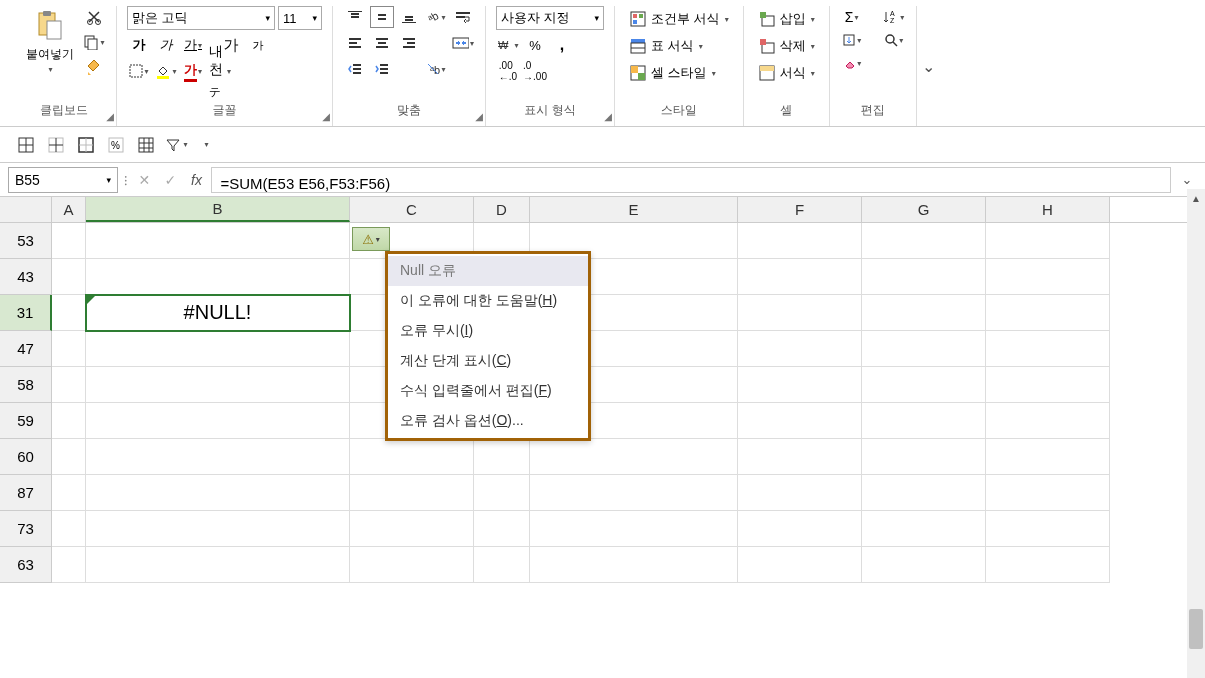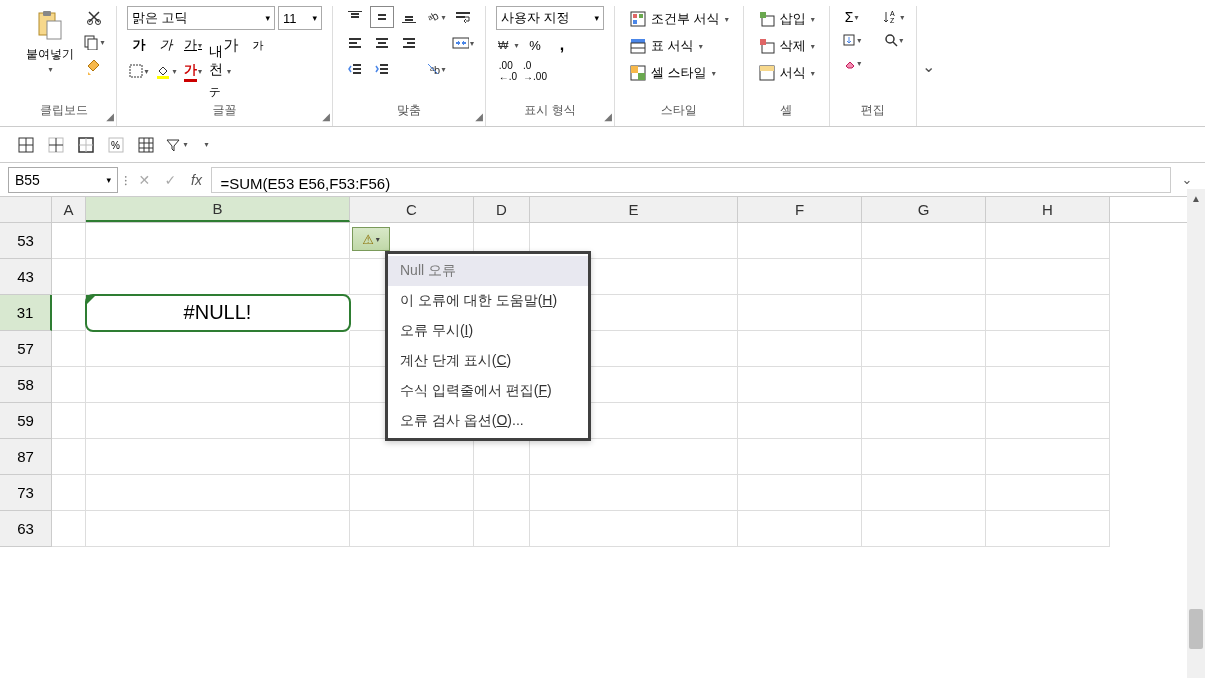--- a/index.html
+++ b/index.html
@@ -56,21 +56,21 @@
 .cell { border-right:1px solid #ddd; border-bottom:1px solid #ddd; display:flex; align-items:center; padding:0 6px; font-size:16px; }
 .cell.selected { outline:2px solid #2e7d32; outline-offset:-1px; justify-content:center; background:#fff; position:relative; font-size:20px; }
 .err-tri { position:absolute; top:0; left:0; width:0; height:0; border-top:10px solid #2e7d32; border-right:10px solid transparent; }
 
 
 .smart-tag { position:absolute; left:352px; top:30px; width:38px; height:24px; background:linear-gradient(#d8e8c8,#c0d8a8); border:1px solid #7a9a5a; display:flex; align-items:center; justify-content:center; gap:2px; cursor:pointer; }
 .smart-tag .warn { color:#8a6d00; font-size:13px; }
 .smart-tag .sdd { font-size:8px; color:#444; }
 
 
-.ctx-menu { position:absolute; left:385px; top:54px; width:206px; background:#fff; border:3px solid #404040; padding:2px 0; box-shadow:0 2px 6px rgba(0,0,0,.2); z-index:10; }
+.ctx-menu { position:absolute; left:385px; top:54px; width:206px; background:#fff; border:3px solid #a16207; padding:2px 0; box-shadow:0 2px 6px rgba(0,0,0,.2); z-index:10; }
 .ctx-item { padding:6px 12px; font-size:14px; color:#333; cursor:pointer; }
 .ctx-item.header { background:#e8e8f0; color:#777; cursor:default; }
 .ctx-item u { text-decoration:underline; }
 
 
 .vscroll { position:absolute; right:0; top:189px; bottom:0; width:18px; background:#f0f0f0; }
 .vscroll .up, .vscroll .down { height:18px; display:flex; align-items:center; justify-content:center; font-size:10px; color:#555; }
 .vscroll .thumb { position:absolute; top:420px; width:14px; left:2px; height:40px; background:#c0c0c0; border-radius:2px; }
 
 svg { display:block; }
@@ -537,30 +537,30 @@
         <div class="cell" style="width: 124px;"></div>
         <div class="cell" style="width: 56px;"></div>
         <div class="cell" style="width: 208px;"></div>
         <div class="cell" style="width: 124px;"></div>
         <div class="cell" style="width: 124px;"></div>
         <div class="cell" style="width: 124px;"></div>
       </div>
       <div class="row-line">
         <div class="row-h sel">31</div>
         <div class="cell" style="width: 34px;"></div>
-        <div class="cell selected" style="width: 264px; border-radius: 7px;">#NULL!<div class="err-tri"></div></div>
-        <div class="cell" style="width: 124px;"></div>
-        <div class="cell" style="width: 56px;"></div>
-        <div class="cell" style="width: 208px;"></div>
-        <div class="cell" style="width: 124px;"></div>
-        <div class="cell" style="width: 124px;"></div>
-        <div class="cell" style="width: 124px;"></div>
-      </div>
-      <div class="row-line">
-        <div class="row-h">57</div>
+        <div class="cell selected" style="width: 264px;">#NULL!<div class="err-tri"></div></div>
+        <div class="cell" style="width: 124px;"></div>
+        <div class="cell" style="width: 56px;"></div>
+        <div class="cell" style="width: 208px;"></div>
+        <div class="cell" style="width: 124px;"></div>
+        <div class="cell" style="width: 124px;"></div>
+        <div class="cell" style="width: 124px;"></div>
+      </div>
+      <div class="row-line">
+        <div class="row-h">47</div>
         <div class="cell" style="width: 34px;"></div>
         <div class="cell" style="width: 264px;"></div>
         <div class="cell" style="width: 124px;"></div>
         <div class="cell" style="width: 56px;"></div>
         <div class="cell" style="width: 208px;"></div>
         <div class="cell" style="width: 124px;"></div>
         <div class="cell" style="width: 124px;"></div>
         <div class="cell" style="width: 124px;"></div>
       </div>
       <div class="row-line">
@@ -569,20 +569,31 @@
         <div class="cell" style="width: 264px;"></div>
         <div class="cell" style="width: 124px;"></div>
         <div class="cell" style="width: 56px;"></div>
         <div class="cell" style="width: 208px;"></div>
         <div class="cell" style="width: 124px;"></div>
         <div class="cell" style="width: 124px;"></div>
         <div class="cell" style="width: 124px;"></div>
       </div>
       <div class="row-line">
         <div class="row-h">59</div>
+        <div class="cell" style="width: 34px;"></div>
+        <div class="cell" style="width: 264px;"></div>
+        <div class="cell" style="width: 124px;"></div>
+        <div class="cell" style="width: 56px;"></div>
+        <div class="cell" style="width: 208px;"></div>
+        <div class="cell" style="width: 124px;"></div>
+        <div class="cell" style="width: 124px;"></div>
+        <div class="cell" style="width: 124px;"></div>
+      </div>
+      <div class="row-line">
+        <div class="row-h">60</div>
         <div class="cell" style="width: 34px;"></div>
         <div class="cell" style="width: 264px;"></div>
         <div class="cell" style="width: 124px;"></div>
         <div class="cell" style="width: 56px;"></div>
         <div class="cell" style="width: 208px;"></div>
         <div class="cell" style="width: 124px;"></div>
         <div class="cell" style="width: 124px;"></div>
         <div class="cell" style="width: 124px;"></div>
       </div>
       <div class="row-line">

